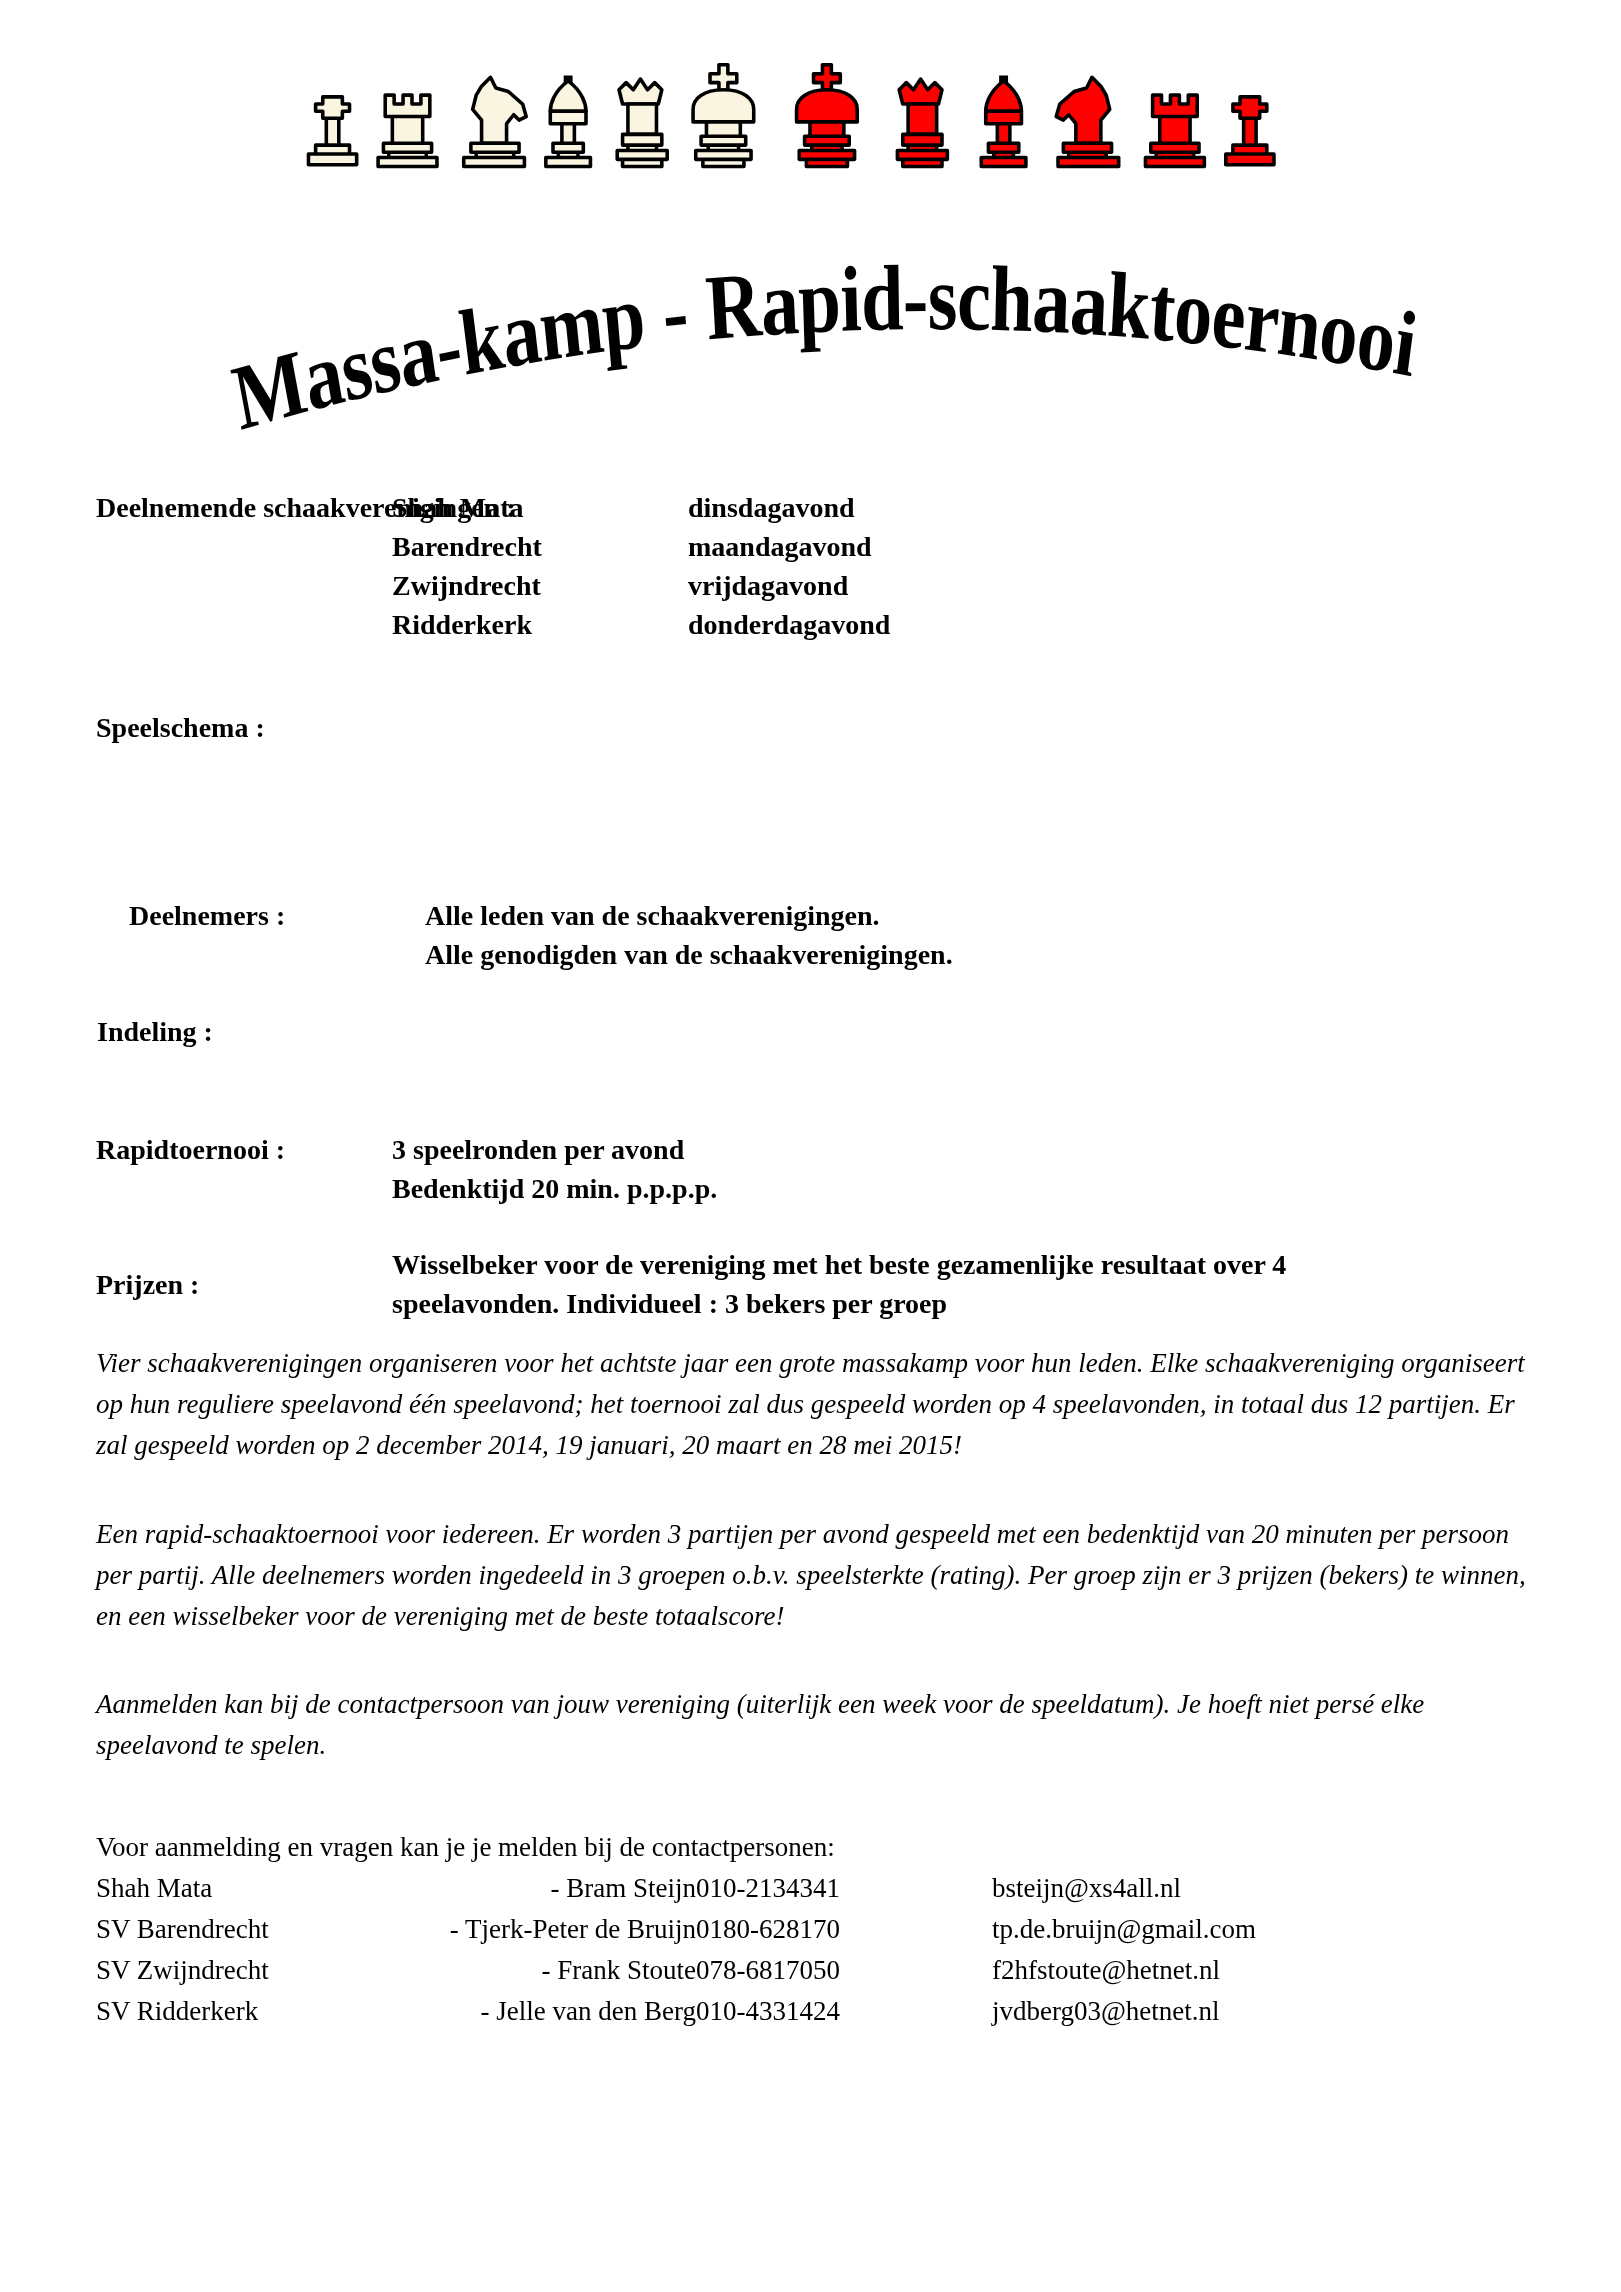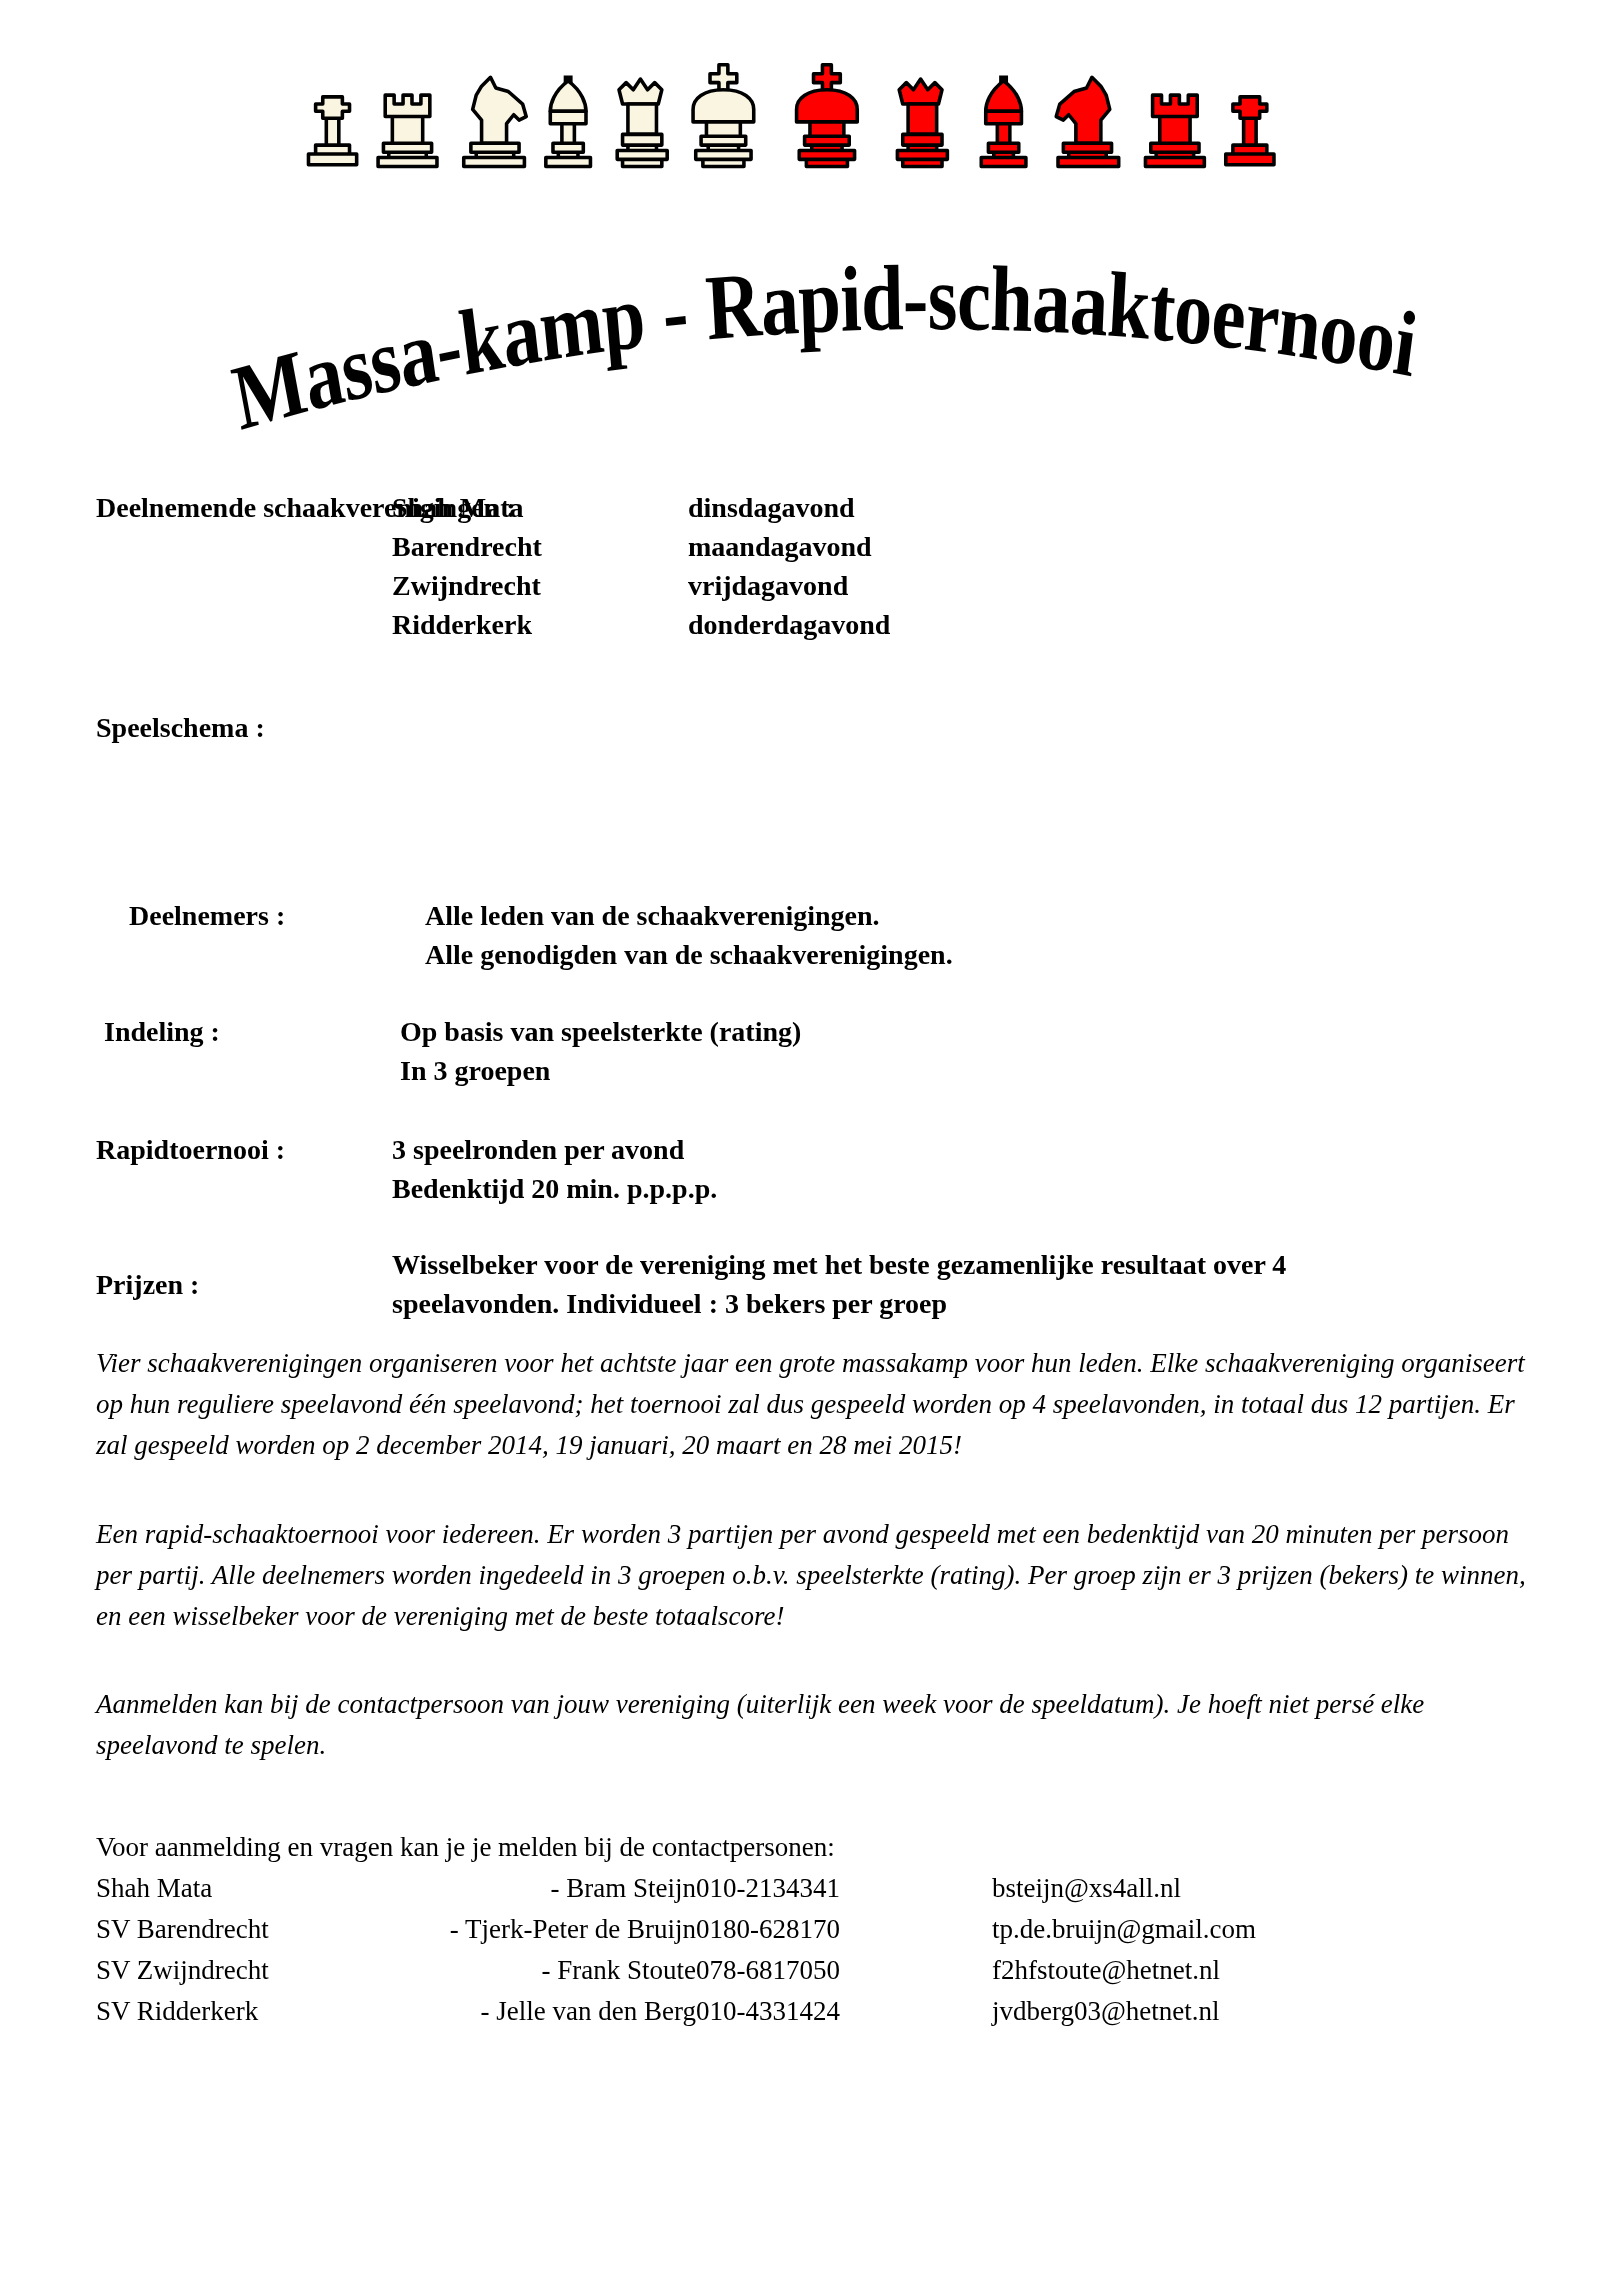--- a/index.html
+++ b/index.html
@@ -242,26 +242,22 @@
   </div>
 
   <div class="block" style="left:96px; top:896px;margin-left:33px;">
     <div class="label">Deelnemers :</div>
     <div class="values">
       <div class="line">Alle leden van de schaakverenigingen.</div>
       <div class="line">Alle genodigden van de schaakverenigingen.</div>
     </div>
   </div>
 
-  <div class="block" style="left:104px; top:1012px;">
+  <div class="block" style="left:97px; top:1012px;flex-direction:column;">
     <div class="label">Indeling :</div>
-    <div class="values">
-      <div class="line">Op basis van speelsterkte (rating)</div>
-      <div class="line">In 3 groepen</div>
-    </div>
   </div>
 
   <div class="block" style="left:96px; top:1130px;">
     <div class="label">Rapidtoernooi :</div>
     <div class="values">
       <div class="line">3 speelronden per avond</div>
       <div class="line">Bedenktijd 20 min. p.p.p.p.</div>
     </div>
   </div>
 

